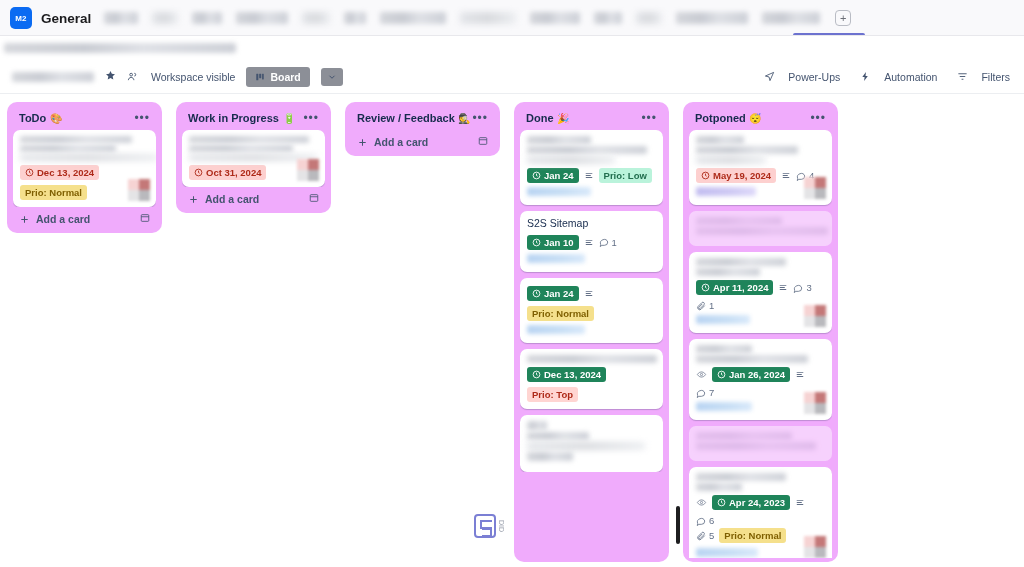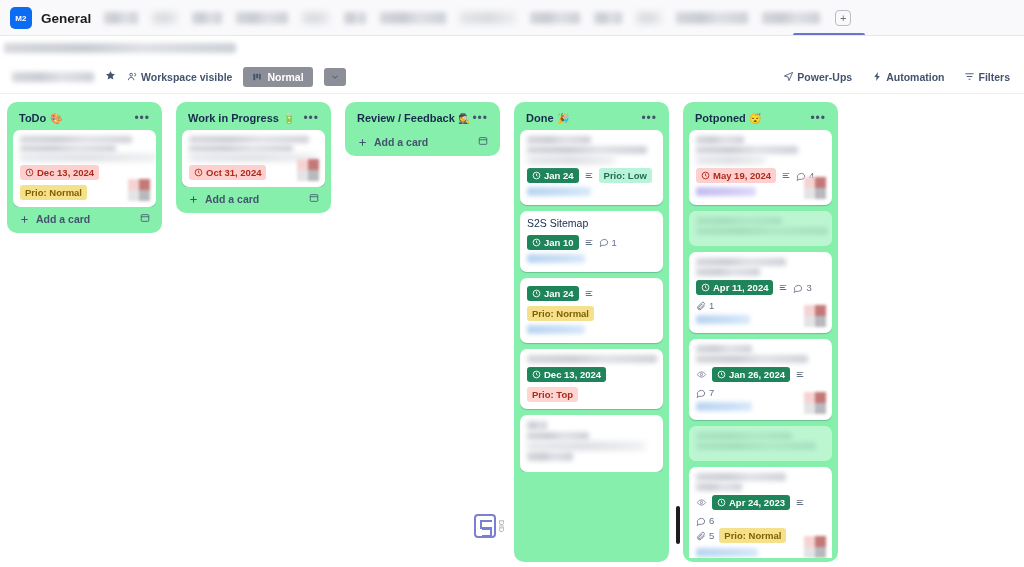--- a/index.html
+++ b/index.html
@@ -45,37 +45,37 @@
   
   #urlbar-row { height:24px; background:#ffffff; display:flex; align-items:center; padding-left:4px; }
 
   
   #board-toolbar {
     height:34px; background:#ffffff; display:flex; align-items:center;
     padding:0 14px 0 12px; border-bottom:1px solid #eceef1;
   }
   .tb-left { display:flex; align-items:center; gap:11px; }
   .tb-right { margin-left:auto; display:flex; align-items:center; gap:20px; }
-  .tb-item { display:flex; align-items:center; gap:3px; font-size:10.5px; color:#44546f; font-weight:700; cursor:pointer;justify-content:center;}
+  .tb-item { display:flex; align-items:center; gap:13px; font-size:10.5px; color:#44546f; font-weight:400; cursor:pointer;justify-content:center;}
   .tb-icon { display:flex; align-items:center; justify-content:center; color:#44546f; }
   .tb-btn {
     display:flex;align-items:center;gap:5px;background:#8c8f97;color:#fff;
     border-radius:3px;padding:4px 9px;font-size:10.5px;font-weight:600;cursor:pointer;
   }
   .tb-btn.caret { padding:4px 6px; }
   #star-icon { color:#44546f; font-size:11px; cursor:pointer;}
 
   
   #board-canvas {
     position:relative; height:473px; background:#ffffff;
     display:flex; align-items:flex-start; gap:0; padding:8px 0 0 0; overflow:hidden;
   }
   .list-col { width:169px; flex:0 0 169px; padding:0 7px; }
   .list {
-    background:#86efac; border-radius:10px; padding:6px 6px 4px 6px;
+    background:#f0abfc; border-radius:10px; padding:6px 6px 4px 6px;
     max-height:460px; display:flex; flex-direction:column;
   }
   .list.tall { height:563px; }
   .list-header {
     display:flex; align-items:center; justify-content:space-between;
     padding:4px 6px 6px 6px;
   }
   .list-title { font-size:11px; font-weight:700; color:#172b4d; display:flex; align-items:center; gap:4px;}
   .list-menu { color:#44546f; font-size:12px; letter-spacing:1px; line-height:6px; cursor:pointer;}
   .cards { display:flex; flex-direction:column; gap:6px; overflow:hidden; }
@@ -174,21 +174,21 @@
       <span>Workspace visible</span>
     </div>
     <div class="tb-btn">
       <span class="tb-icon">
         <svg width="10" height="10" viewBox="0 0 24 24" fill="currentColor">
             <rect x="3" y="4" width="5" height="16" rx="1"></rect>
             <rect x="10" y="4" width="5" height="11" rx="1"></rect>
             <rect x="17" y="4" width="4" height="14" rx="1"></rect>
           </svg>
       </span>
-      <span>Normal</span>
+      <span>Board</span>
     </div>
     <div class="tb-btn caret">
       <span class="tb-icon">
         <svg width="10" height="10" viewBox="0 0 24 24" fill="none" stroke="currentColor" stroke-width="2.4">
             <path d="M6 9l6 6 6-6"></path>
           </svg>
       </span>
     </div>
   </div>
   <div class="tb-right">

